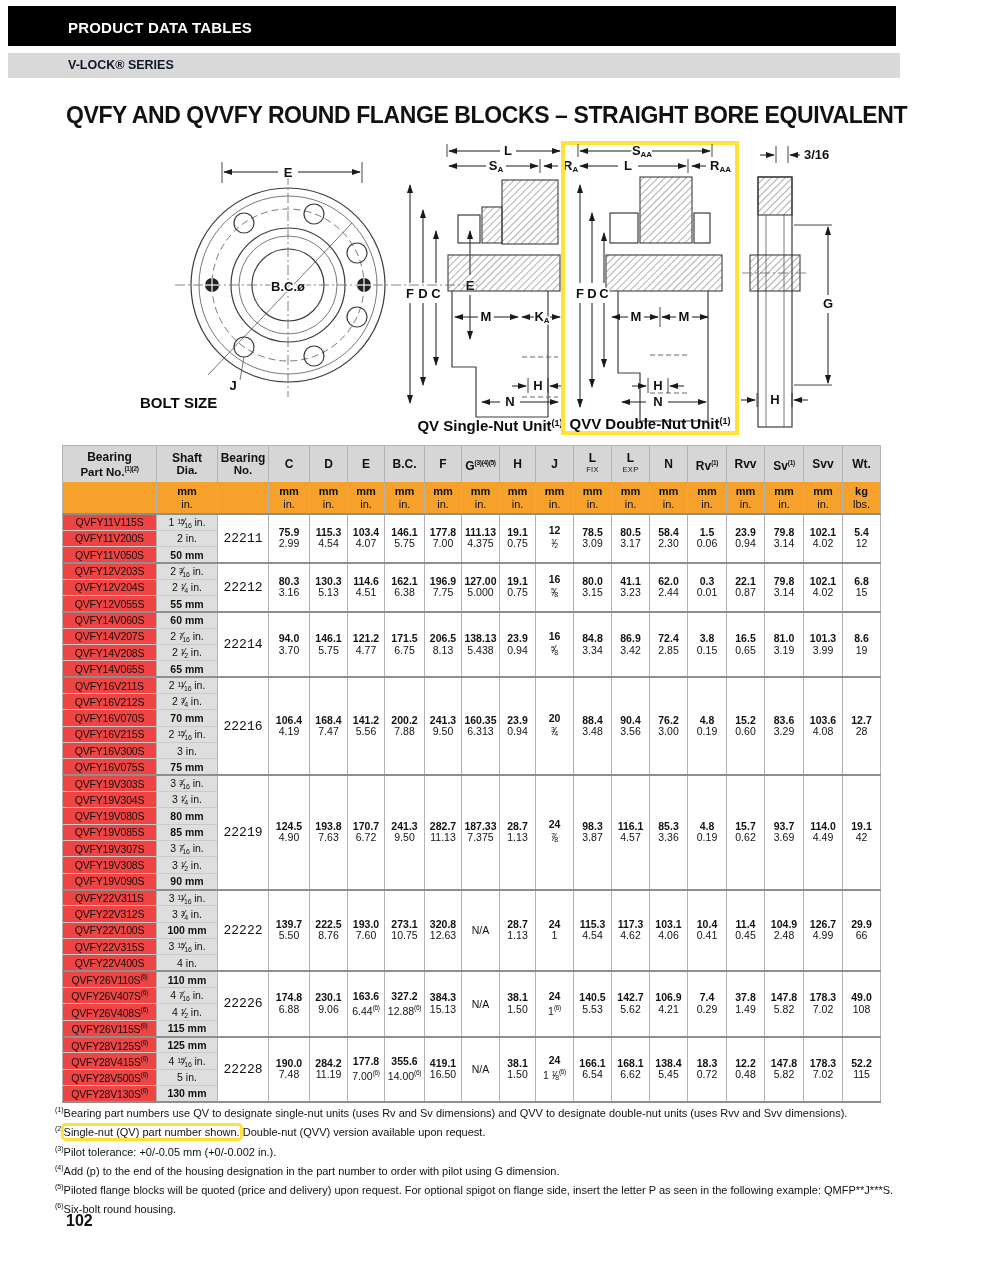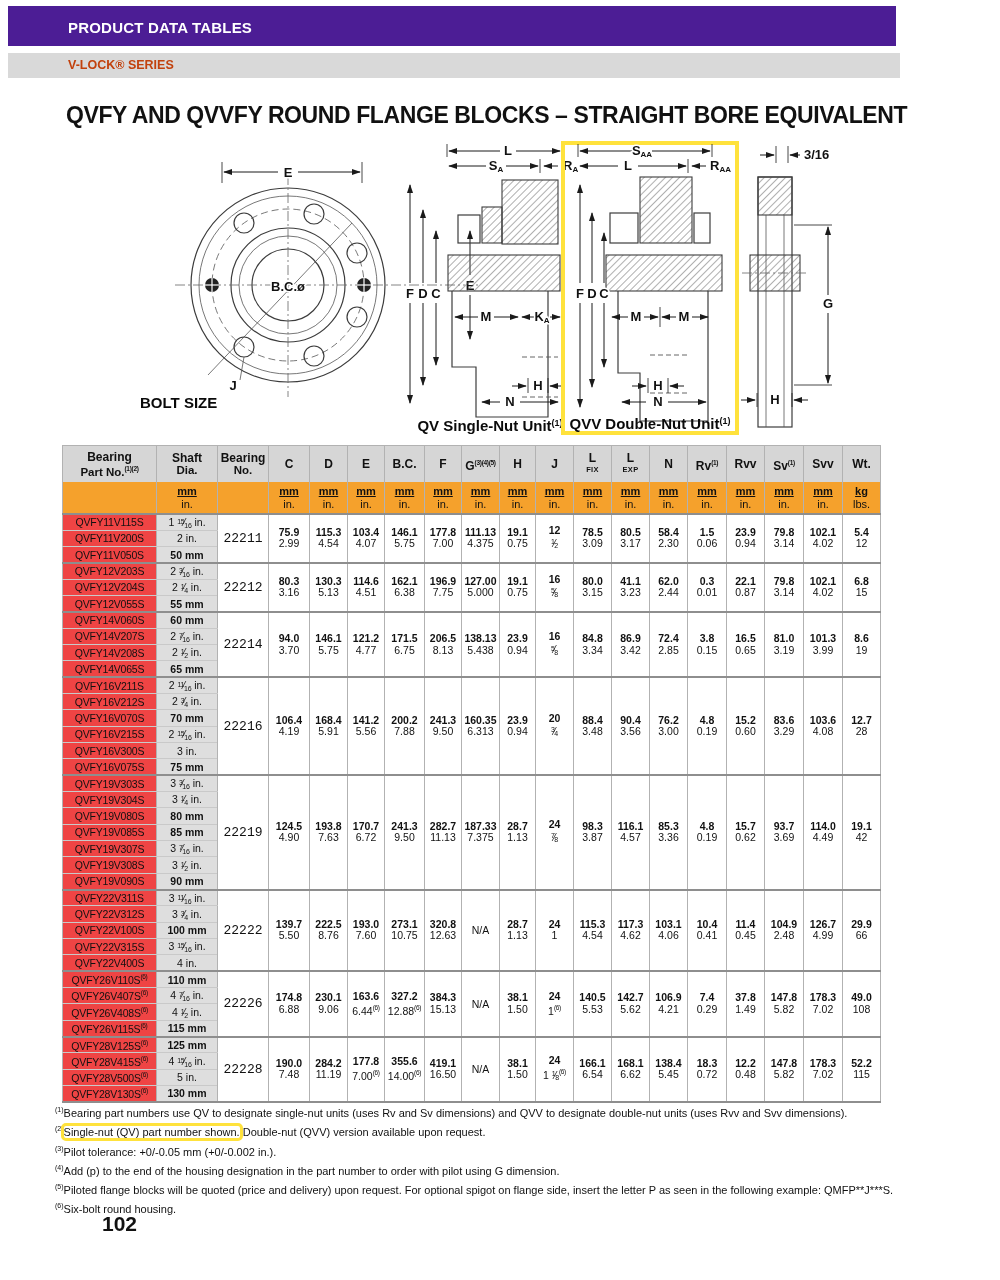--- a/index.html
+++ b/index.html
@@ -1,23 +1,23 @@
 <!DOCTYPE html>
 <html><head>
 <meta charset="utf-8">
 <style>
   html,body{margin:0;padding:0;background:#fff;}
   body{width:1000px;height:1280px;position:relative;overflow:hidden;
        font-family:"Liberation Sans",sans-serif;color:#111;}
   
-  .bar-black{position:absolute;left:8px;top:6px;width:888px;height:40px;background:#4c1d95;}
+  .bar-black{position:absolute;left:8px;top:6px;width:888px;height:40px;background:#000000;}
   .bar-black .bar-label{position:absolute;left:60px;bottom:10px;color:#fff;font-weight:bold;
        font-size:15px;letter-spacing:.2px;}
   .bar-gray{position:absolute;left:8px;top:53px;width:892px;height:25px;background:#d9d9d9;}
-  .bar-gray .bar-label{position:absolute;left:60px;top:5px;color:#c2410c;font-weight:bold;font-size:12.5px;}
+  .bar-gray .bar-label{position:absolute;left:60px;top:5px;color:#0f172a;font-weight:bold;font-size:12.5px;}
   .page-title{position:absolute;left:66px;top:102px;font-size:23px;font-weight:bold;
        letter-spacing:-0.4px;white-space:nowrap;}
   
   svg.diagram{position:absolute;left:0;top:135px;}
   .out{fill:none;stroke:#3c3c3c;stroke-width:1.2;}
   .thin{fill:none;stroke:#555;stroke-width:.8;}
   .cl{fill:none;stroke:#666;stroke-width:.8;stroke-dasharray:10 3 2 3;}
   .dash{fill:none;stroke:#555;stroke-width:.9;stroke-dasharray:5 3;}
   .dim{stroke:#1a1a1a;stroke-width:1;fill:none;}
   .ext{stroke:#1a1a1a;stroke-width:.8;fill:none;}
@@ -27,25 +27,25 @@
   text.cap{font-family:"Liberation Sans",sans-serif;font-size:15px;font-weight:bold;fill:#0a0a0a;
        paint-order:stroke;stroke:#fff;stroke-width:0;}
   .ybox{fill:none;stroke:#ffe23c;stroke-width:4;}
   
   table.spec{position:absolute;left:62px;top:445px;width:818px;border-collapse:collapse;
        table-layout:fixed;border:1px solid #b2b2b2;}
   .spec th,.spec td{border-left:1px solid #b2b2b2;border-right:1px solid #b2b2b2;padding:0;}
   .spec thead .hrow1 th{background:#d6d6d6;height:36px;font-size:12px;font-weight:bold;
        text-align:center;vertical-align:middle;line-height:12px;}
   .spec thead .hrow1 th .l2{font-size:11.5px;}
-  .spec thead .hrow1 th .hstack{font-size:7.5px;font-weight:bold;letter-spacing:.3px;}
+  .spec thead .hrow1 th .hstack{font-size:7.5px;font-weight:normal;letter-spacing:.3px;}
   .hsup{font-size:6.5px;vertical-align:super;letter-spacing:-.3px;}
   .spec thead .hrow2 th{background:#f5a12c;height:31px;text-align:center;vertical-align:middle;
        font-size:11px;line-height:12.5px;border-bottom:2px solid #8e8e8e;}
-  .u1{font-weight:bold;text-decoration:underline;}
+  .u1{font-weight:bold;}
   .u2{font-weight:normal;}
   .spec tbody tr{height:16.33px;}
   .c-part{text-align:center;font-size:10.5px;letter-spacing:-.2px;background:#ef4444;
        border-bottom:1px solid #c9c9c9;white-space:nowrap;}
   .c-shaft{text-align:center;font-size:10.5px;background:#dedede;border-bottom:1px solid #c9c9c9;
        white-space:nowrap;}
   .c-shaft.metric{font-weight:bold;}
   .c-bno{text-align:center;font-size:13px;vertical-align:middle;border-bottom:2px solid #8e8e8e;font-family:Liberation Mono, monospace;}
   .c-val{text-align:center;vertical-align:middle;border-bottom:2px solid #8e8e8e;}
   tr.glast .c-part,tr.glast .c-shaft{border-bottom:2px solid #8e8e8e;}
@@ -53,21 +53,21 @@
   .vi{font-weight:normal;font-size:10.5px;line-height:11.5px;white-space:nowrap;}
   .na{font-size:10.5px;}
   .csup{font-size:6.5px;vertical-align:super;letter-spacing:-.3px;}
   sup.fn{font-size:7px;vertical-align:.35em;letter-spacing:-.2px;}
   sub.fd{font-size:7px;vertical-align:-.25em;letter-spacing:-.2px;}
   .fsl{font-size:10px;margin:0 -1px;}
   
   .footnotes{position:absolute;left:55px;top:1102px;width:910px;font-size:11px;line-height:15.6px;}
   .footnotes sup{font-size:7px;vertical-align:super;}
   .hl{outline:3px solid #ffe23c;outline-offset:0;border-radius:2px;}
-  .page-number{position:absolute;left:66px;top:1212px;font-size:21px;font-weight:bold;margin-left:36px;}
+  .page-number{position:absolute;left:66px;top:1212px;font-size:16px;font-weight:bold;}
 </style>
 </head>
 <body>
 
 <div class="bar-black">
   <span class="bar-label">PRODUCT DATA TABLES</span>
 </div>
 <div class="bar-gray">
   <span class="bar-label">V-LOCK® SERIES</span>
 </div>
@@ -649,21 +649,21 @@
       <tr>
         <td class="c-part">QVFY16V211S</td>
         <td class="c-shaft">2 <sup class="fn">11</sup><span class="fsl">⁄</span><sub class="fd">16</sub> in.</td>
         <td class="c-bno" rowspan="6">22216</td>
         <td class="c-val" rowspan="6">
           <div class="vm">106.4</div>
           <div class="vi">4.19</div>
         </td>
         <td class="c-val" rowspan="6">
           <div class="vm">168.4</div>
-          <div class="vi">5.91</div>
+          <div class="vi">7.47</div>
         </td>
         <td class="c-val" rowspan="6">
           <div class="vm">141.2</div>
           <div class="vi">5.56</div>
         </td>
         <td class="c-val" rowspan="6">
           <div class="vm">200.2</div>
           <div class="vi">7.88</div>
         </td>
         <td class="c-val" rowspan="6">

